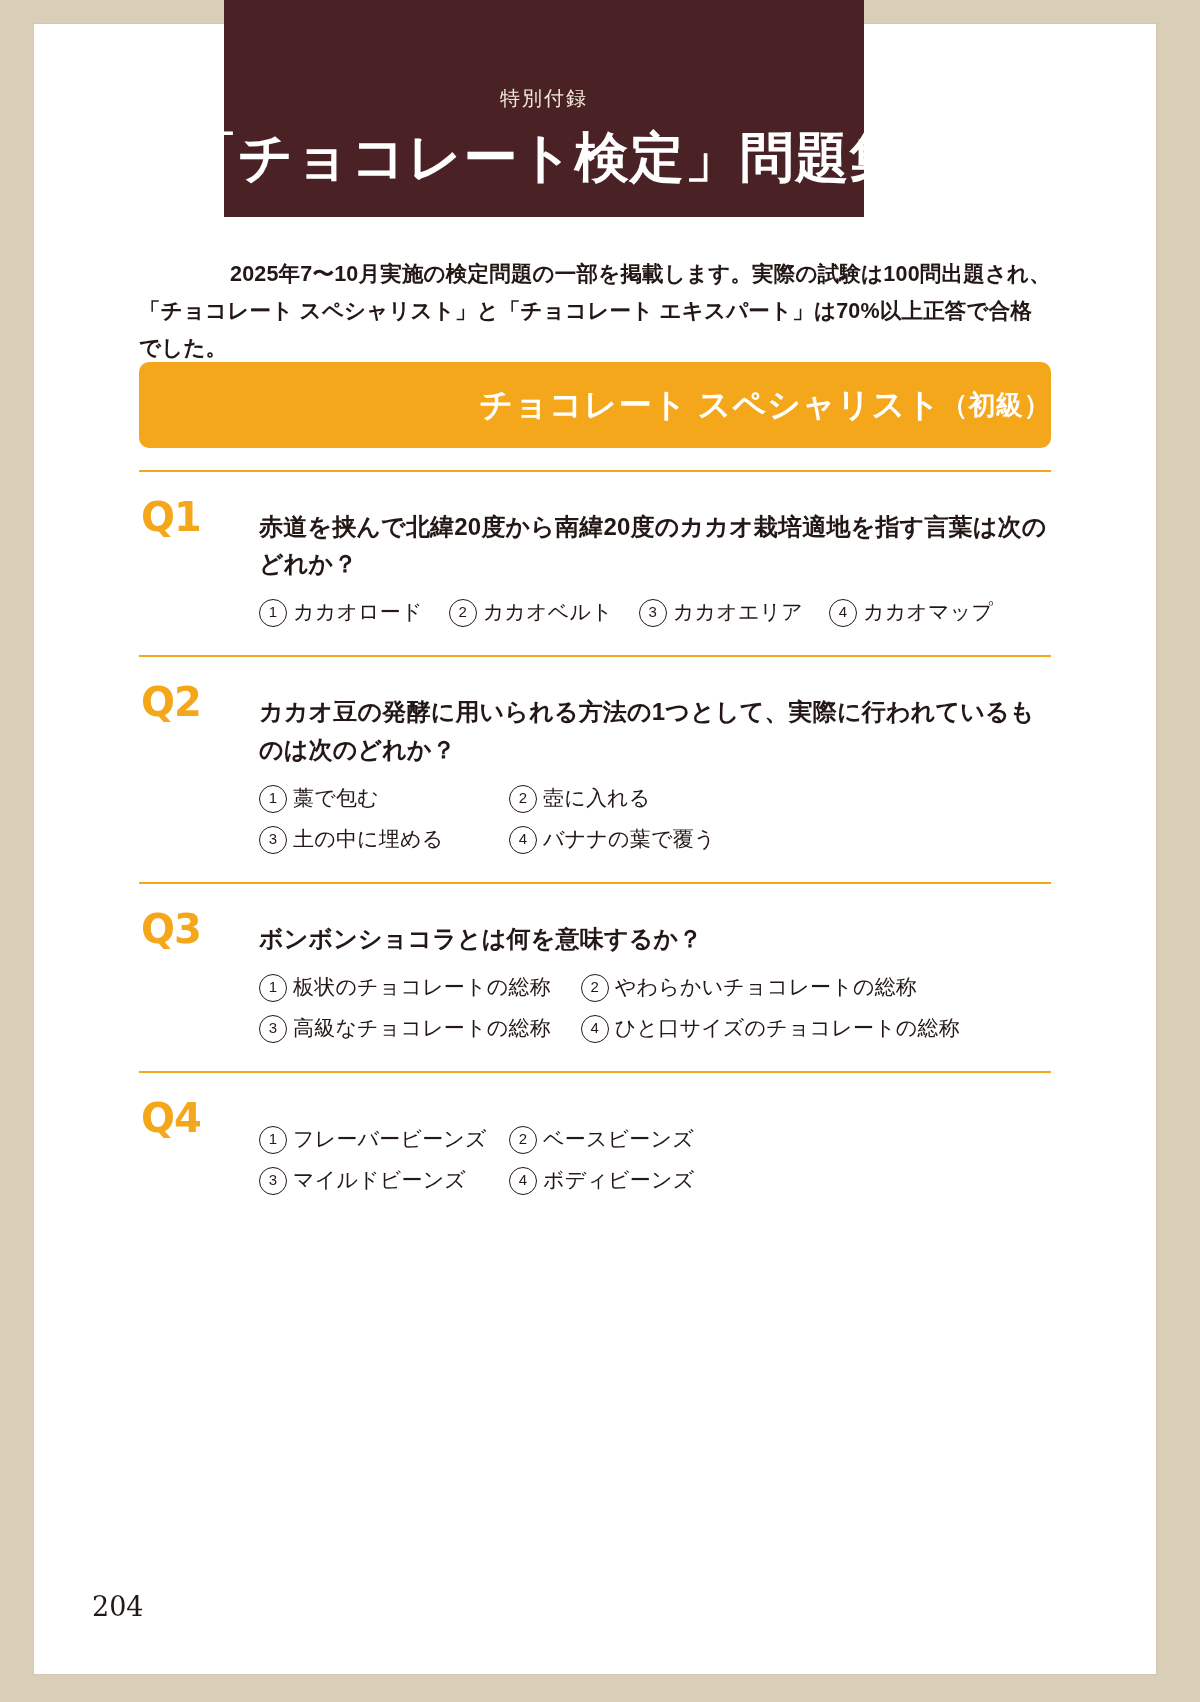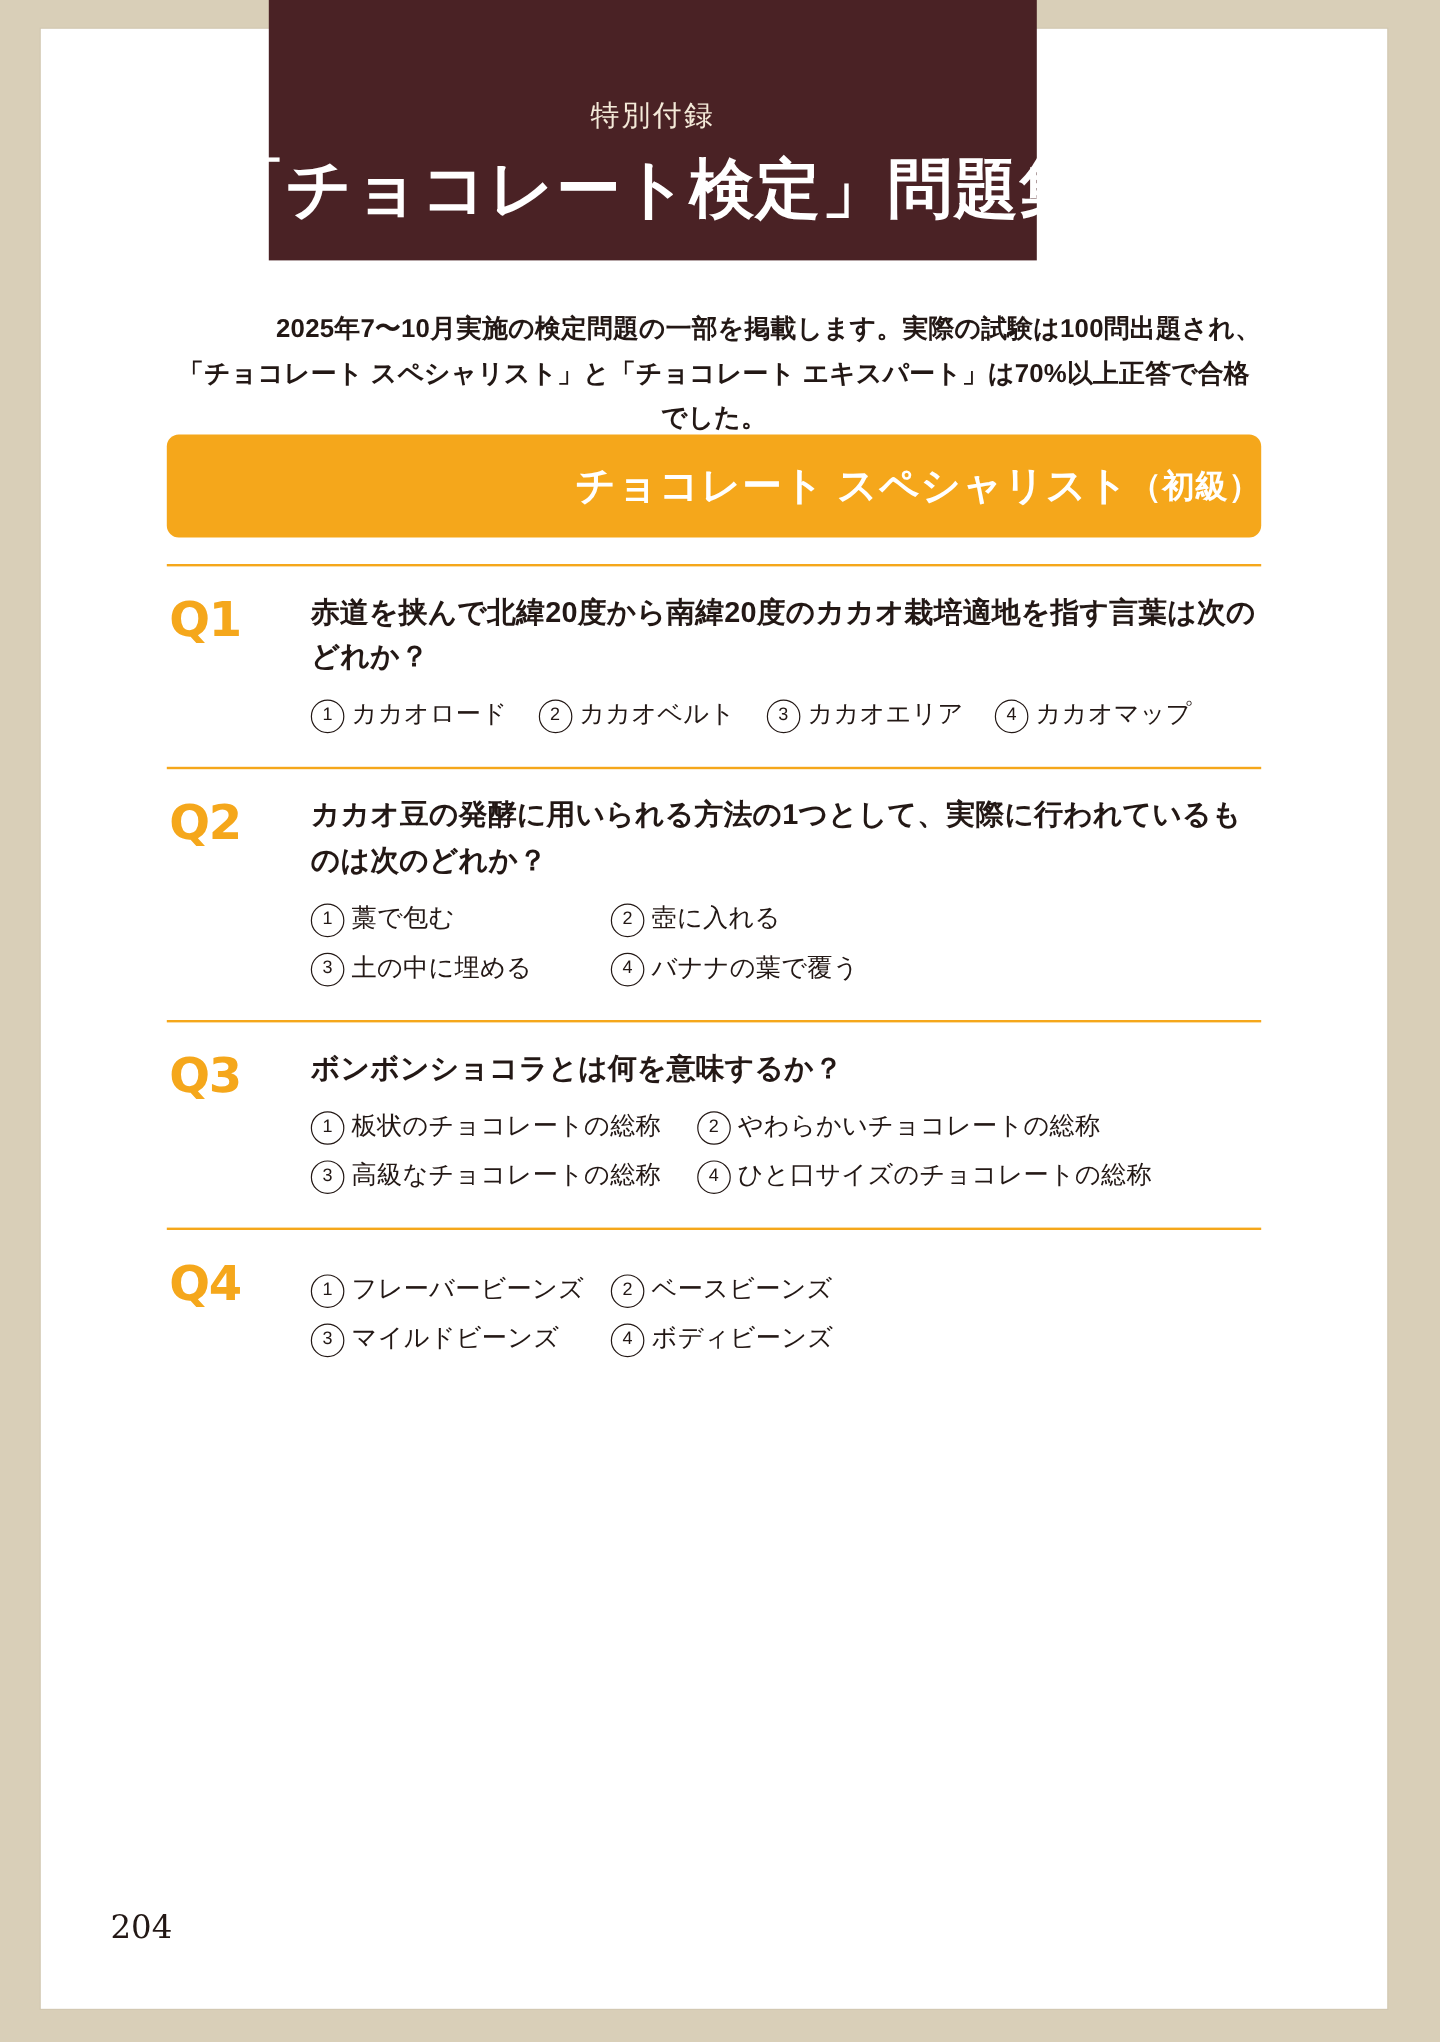--- a/index.html
+++ b/index.html
@@ -32,21 +32,21 @@
     background: #4a2225;
     color: #ffffff;
     display: flex;
     flex-direction: column;
     align-items: center;
     justify-content: flex-end;
     padding-bottom: 22px;
     box-sizing: border-box;
   }
   .banner-kicker {
-    font-size: 24px;
+    font-size: 20px;
     letter-spacing: 2px;
     color: #f4ead9;
     margin-bottom: 10px;
     font-weight: 500;
   }
   .banner-title {
     font-size: 54px;
     font-weight: 700;
     letter-spacing: 1px;
     color: #ffffff;
@@ -58,21 +58,21 @@
     left: 105px;
     top: 232px;
     width: 912px;
     font-size: 21.5px;
     line-height: 1.72;
     color: #231815;
     letter-spacing: 0.2px;
     font-weight: 600;
   }
   .lead .l1 { display: block; text-indent: 28px; text-align: right; }
-  .lead .l2 { display: block; text-align: center; }
+  .lead .l2 { display: block; }
 
   .level-bar {
     position: absolute;
     left: 105px;
     top: 338px;
     width: 912px;
     height: 86px;
     background: #f5a71b;
     border-radius: 10px;
     display: flex;
@@ -93,21 +93,21 @@
 
   .qlist {
     position: absolute;
     left: 105px;
     top: 446px;
     width: 912px;
   }
   .qitem {
     position: relative;
     border-top: 2px solid #f5a71b;
-    padding: 20px 0 22px 0;
+    padding: 36px 0 22px 0;
   }
   .qnum {
     position: absolute;
     left: 2px;
     top: 22px;
     width: 78px;
     font-size: 40px;
     font-weight: 700;
     color: #f5a71b;
     letter-spacing: -1px;

